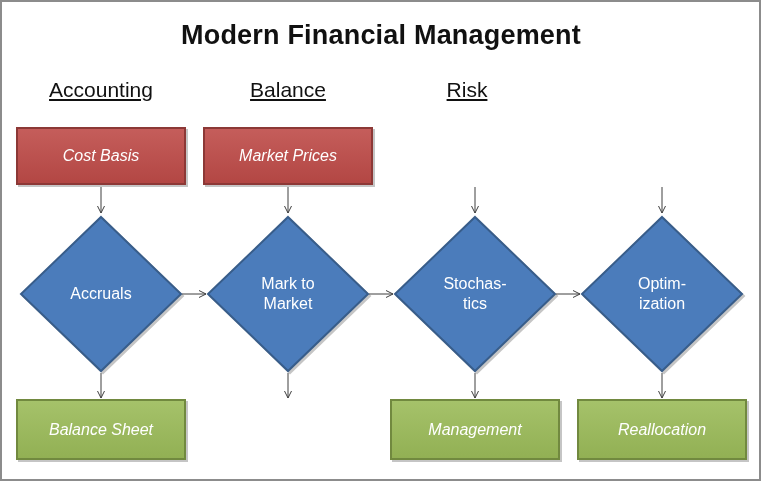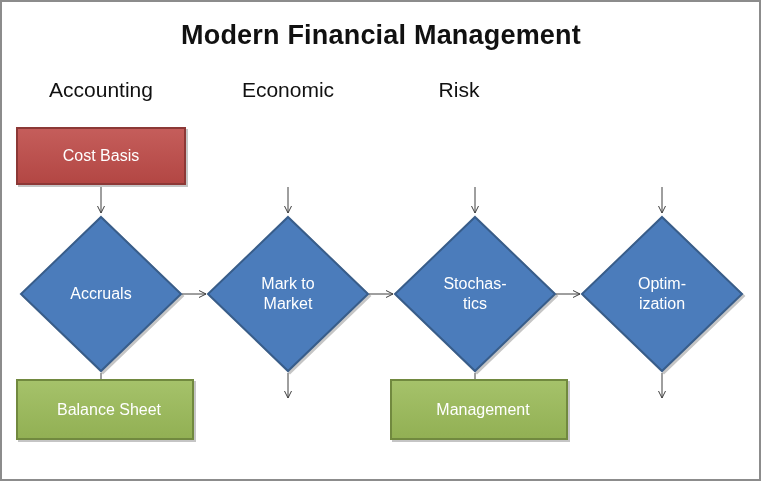--- a/index.html
+++ b/index.html
@@ -37,45 +37,46 @@
     letter-spacing: 0.2px;
   }
   .col-header {
     position: absolute;
     top: 78px;
     width: 190px;
     text-align: center;
     font-size: 21px;
     font-weight: 400;
     color: var(--heading-text, #111111);
+    text-decoration: underline;
   }
   .shape-box {
     position: absolute;
     width: 166px;
     display: flex;
     align-items: center;
     justify-content: center;
     text-align: center;
     color: var(--shape-text, #ffffff);
     font-size: 16px;
     box-shadow: 2px 2px 0 rgba(127,127,127,0.45);
     background-image: linear-gradient(rgba(255,255,255,0.10), rgba(0,0,0,0.06));
+    font-style: italic;
   }
   .input-box {
     top: 127px;
     height: 54px;
     background-color: var(--input-fill, #BE4B48);
     border: 2px solid var(--input-border, #8C3836);
   }
   .output-box {
-    top: 379px;
+    top: 399px;
     height: 57px;
     background-color: var(--output-fill, #9BBB59);
     border: 2px solid var(--output-border, #71893F);
-    padding-left: 8px;
   }
   .diamond-label {
     position: absolute;
     top: 268px;
     width: 170px;
     height: 52px;
     display: flex;
     flex-direction: column;
     align-items: center;
     justify-content: center;
@@ -134,25 +135,28 @@
     <line class="connector" x1="288" y1="373" x2="288" y2="398" marker-end="url(#ah)"></line>
     <line class="connector" x1="475" y1="373" x2="475" y2="398" marker-end="url(#ah)"></line>
     <line class="connector" x1="662" y1="373" x2="662" y2="398" marker-end="url(#ah)"></line>
 
     <line class="connector" x1="182" y1="294" x2="206" y2="294" marker-end="url(#ah)"></line>
     <line class="connector" x1="369" y1="294" x2="393" y2="294" marker-end="url(#ah)"></line>
     <line class="connector" x1="556" y1="294" x2="580" y2="294" marker-end="url(#ah)"></line>
   </svg>
 
   <div class="col-header" style="left:6px">Accounting</div>
-  <div class="col-header" style="left:193px">Economic</div>
-  <div class="col-header" style="left:364px">Risk</div>
+  <div class="col-header" style="left:193px">Balance</div>
+  <div class="col-header" style="left:372px">Risk</div>
 
   <div class="shape-box input-box" style="left:16px">
     <span>Cost Basis</span>
+  </div>
+  <div class="shape-box input-box" style="left:203px">
+    <span>Market Prices</span>
   </div>
 
   <div class="diamond-label" style="left:203px">
     <span>Mark to</span>
     <span>Market</span>
   </div>
   <div class="diamond-label" style="left:16px">
     <span>Accruals</span>
     <span></span>
   </div>
@@ -164,15 +168,18 @@
     <span>Stochas-</span>
     <span>tics</span>
   </div>
 
   <div class="shape-box output-box" style="left:16px">
     <span>Balance Sheet</span>
   </div>
   <div class="shape-box output-box" style="left:390px">
     <span>Management</span>
   </div>
+  <div class="shape-box output-box" style="left:577px">
+    <span>Reallocation</span>
+  </div>
 
   <div class="frame"></div>
 </div>
 
 </body></html>

